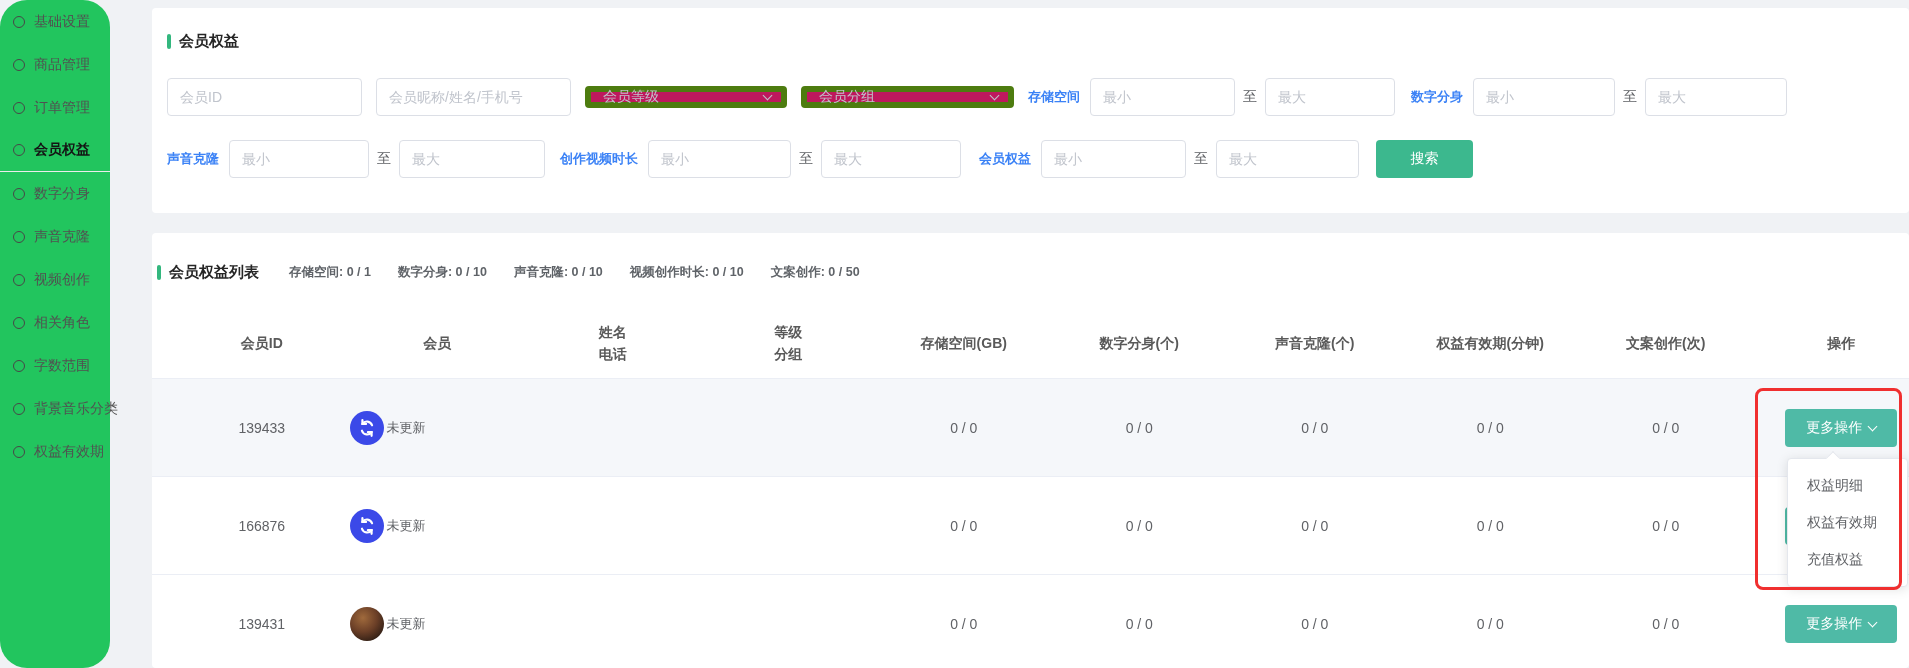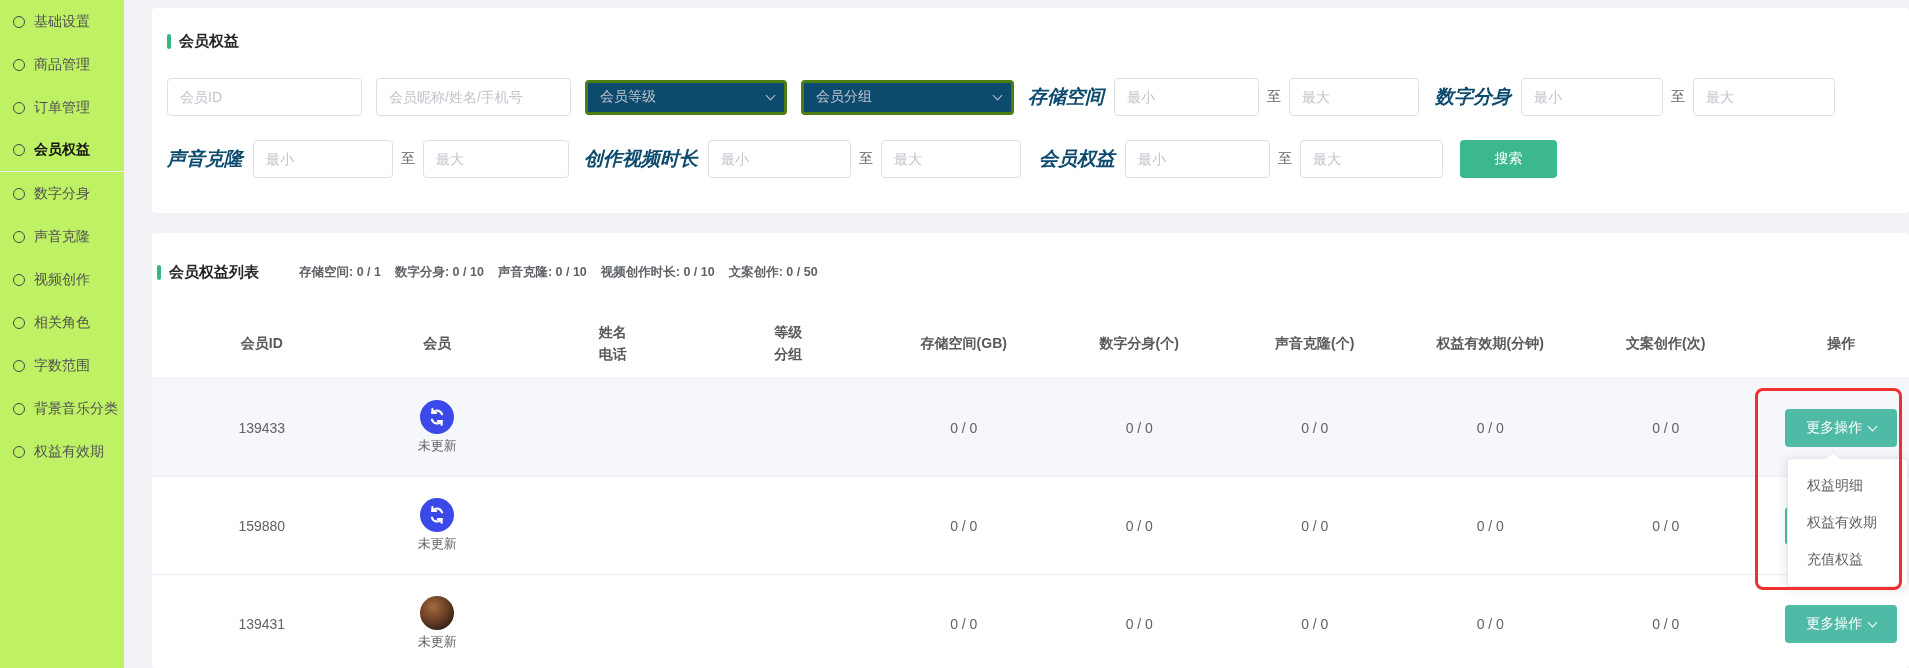--- a/index.html
+++ b/index.html
@@ -6,22 +6,22 @@
   html,body { width:1909px; height:668px; overflow:hidden; }
   body {
     position:relative;
     background:#f0f2f5;
     font-family:"Liberation Sans", sans-serif;
     color:#606266;
   }
 
   
   .sidebar {
-    position:absolute; left:0; top:0; width:124px; height:668px;
-    background:#bef264; z-index:3;
+    position:absolute; left:0; top:0; width:110px; height:668px;
+    background:#22c55e; z-index:3;border-radius:27px;
   }
   .side-item {
     display:flex; align-items:center; gap:9px;
     height:43px; padding-left:13px;
     font-size:14px; color:#515151; cursor:pointer; white-space:nowrap;
   }
   .side-item .circle-icon {
     width:12px; height:12px; flex:none;
     border:1.6px solid #474747; border-radius:50%;
   }
@@ -37,46 +37,46 @@
 
   .card-title-row { display:flex; align-items:center; }
   .card-filters .card-title-row { padding:24px 0 0 15px; }
   .card-list    .card-title-row { padding:30px 0 0 5px; }
   .title-marker {
     width:4px; height:15px; border-radius:2px;
     background:#33b77e; margin-right:8px; flex:none;
   }
   .card-title { font-size:15px; font-weight:bold; color:#262626; }
 
-  .stats { display:flex; gap:14px; margin-left:40px; }
+  .stats { display:flex; gap:27px; margin-left:30px; }
   .stat-item { font-size:12.5px; font-weight:bold; color:#5f6368; }
 
   
   .filter-row { position:absolute; left:0; display:flex; align-items:center; height:38px; }
   .filter-row-1 { top:70px; }
   .filter-row-2 { top:132px; }
 
   .f-input {
     height:38px; border:1px solid #dcdfe6; border-radius:4px;
     padding:0 12px; font-size:14px; color:#606266; outline:none;
     background:#fff; font-family:"Liberation Sans", sans-serif;
   }
   .f-input::placeholder { color:#c0c4cc; }
   .f-select {
-    height:35px; border:3px solid #4d7c0f; border-radius:4px;
+    height:22px; border:6px solid #4d7c0f; border-radius:4px;
     padding:0 10px 0 12px; font-size:14px; color:#c0c4cc;
-    background:#0c4a6e; display:flex; align-items:center; justify-content:space-between;
+    background:#be185d; display:flex; align-items:center; justify-content:space-between;
     cursor:pointer;
   }
   .sel-caret {
     width:7px; height:7px; margin-top:-3px;
     border-right:1.5px solid #c0c4cc; border-bottom:1.5px solid #c0c4cc;
     transform:rotate(45deg); flex:none;
   }
-  .f-label { font-size:19px; font-weight:bold; color:#0c4a6e; white-space:nowrap;font-style:italic; }
+  .f-label { font-size:13px; font-weight:bold; color:#3b82f6; white-space:nowrap; }
   .to-label { font-size:14px; color:#606266; }
 
   .search-btn {
     width:97px; height:38px; border:none; border-radius:4px;
     background:#3cb88e; color:#fff; font-size:14px; cursor:pointer;
     font-family:"Liberation Sans", sans-serif;
   }
 
   
   .ml15{margin-left:15px}.ml14{margin-left:14px}.ml10{margin-left:10px}
@@ -88,21 +88,21 @@
   .table { position:absolute; left:0; right:auto; top:77px; width:1933px; }
   .lead-pad { width:22px; flex:none; }
   .thead { display:flex; align-items:center; height:69px; border-bottom:1px solid #ebeef5; background:#fff; }
   .th {
     width:175.5px; flex:none; text-align:center;
     font-size:14px; font-weight:bold; color:#595959; line-height:1.55;
   }
   .trow { display:flex; align-items:center; height:98px; border-bottom:1px solid #ebeef5; }
   .trow.striped { background:#f5f7fa; }
   .td { width:175.5px; flex:none; text-align:center; font-size:14px; color:#606266; }
-  .member-cell { display:flex; flex-direction:column; align-items:center; gap:3px; }
+  .member-cell { display:flex; flex-direction:row; align-items:center; gap:3px; }
   .avatar {
     width:34px; height:34px; border-radius:50%; flex:none;
     display:flex; align-items:center; justify-content:center;
   }
   .avatar-logo { background:#3b49e8; }
   .avatar-photo {
     background:radial-gradient(circle at 38% 32%, #a06a3c, #6b3f27 45%, #332016 78%, #180f0b);
   }
   .avatar-status { font-size:13px; color:#606266; }
 
@@ -311,21 +311,21 @@
       <div class="td">
         <button class="more-btn">
           <span>更多操作</span>
           <span class="btn-caret"></span>
         </button>
       </div>
     </div>
 
     <div class="trow">
       <span class="lead-pad"></span>
-      <div class="td">159880</div>
+      <div class="td">166876</div>
       <div class="td">
         <div class="member-cell">
           <span class="avatar avatar-logo">
             <svg width="22" height="22" viewBox="0 0 24 24" fill="none" stroke="#ffffff" stroke-width="2.4" stroke-linecap="round">
               <path d="M17.5 9a6 6 0 0 0-10.6-1.5"></path>
                 <path d="M6.5 15a6 6 0 0 0 10.6 1.5"></path>
               <path d="M7 3.5v4h4"></path>
                 <path d="M17 20.5v-4h-4"></path>
             </svg>
           </span>

